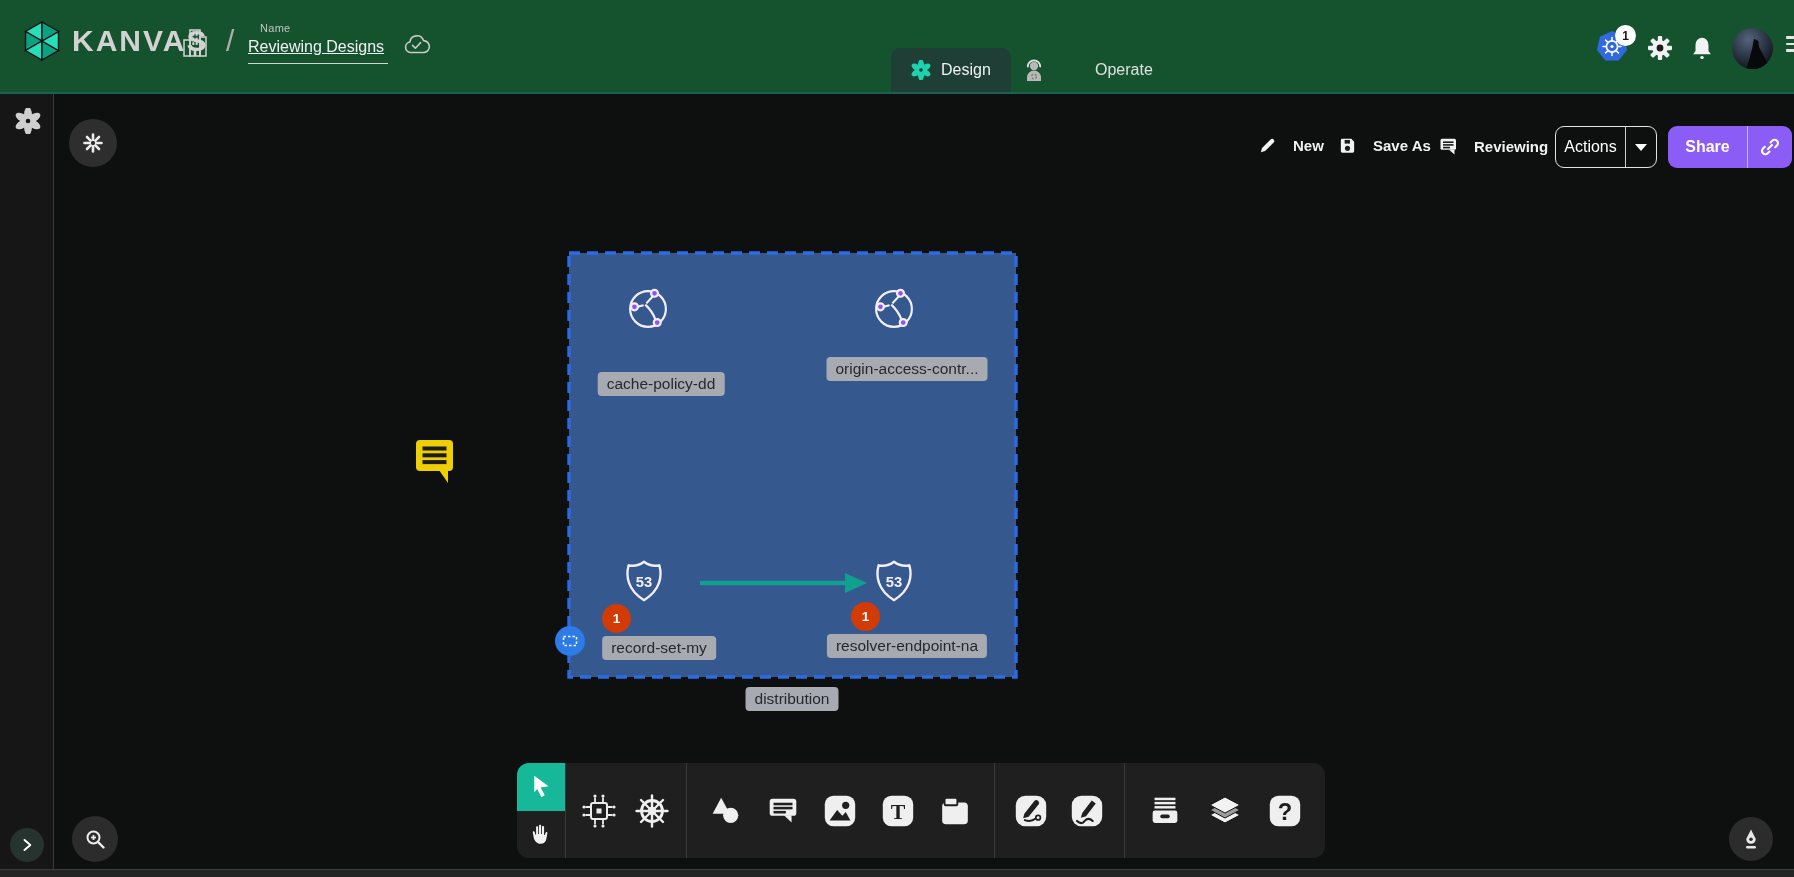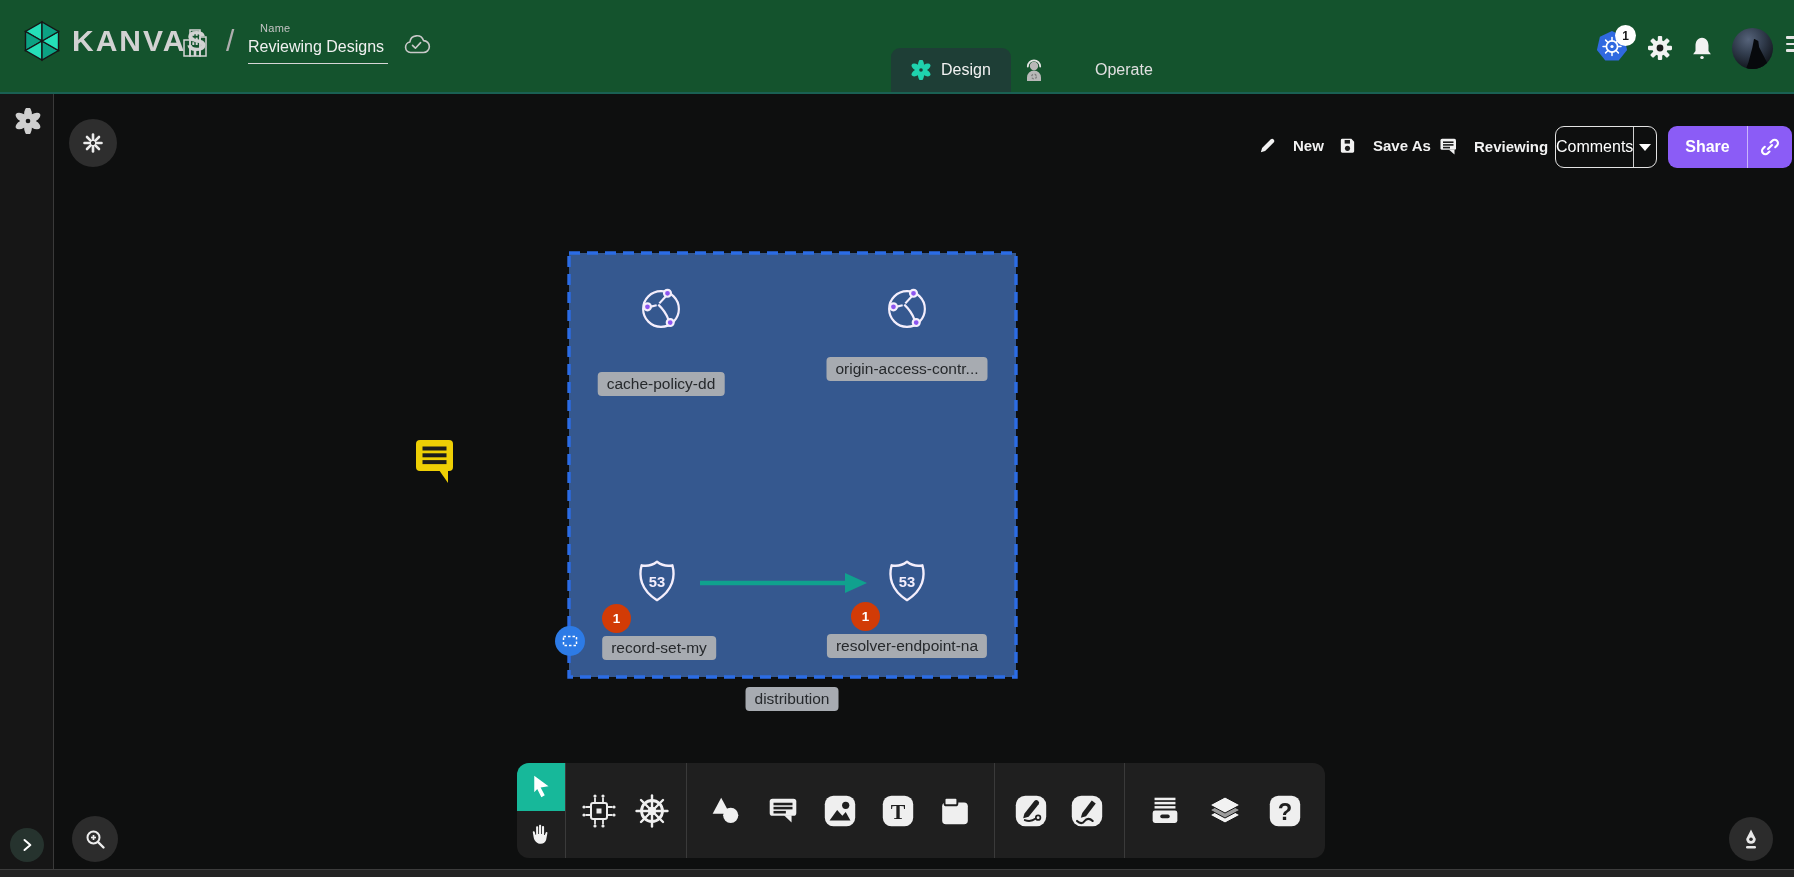--- a/index.html
+++ b/index.html
@@ -10,21 +10,21 @@
   
   .header { position:absolute; left:0; top:0; width:1794px; height:94px;
             background:#14532d; border-bottom:2px solid #1a6053; z-index:30; }
   .brand-text { position:absolute; left:72px; top:24px; font-size:30px; font-weight:800;
                 letter-spacing:2px; color:#d2d2d2; }
   .slash { position:absolute; left:226px; top:24px; font-size:30px; font-weight:300; color:#aeaeae; }
   .name-group { position:absolute; left:248px; top:22px; }
   .name-label { font-size:11px; color:#c3c3c3; letter-spacing:.3px;margin-left:12px; }
   .name-input { display:block; margin-top:2px; width:140px; background:transparent; border:none;
                 border-bottom:1px solid #d6d6d6; color:#f0f0f0; font-size:16px;
-                font-family:"Liberation Sans",sans-serif; padding:2px 0 7px 0; outline:none; }
+                font-family:"Liberation Sans",sans-serif; padding:2px 0 7px 0; outline:none;text-decoration:underline; }
   .tab { position:absolute; bottom:0; height:44px; display:flex; align-items:center; gap:10px;
          padding:0 20px; cursor:pointer; }
   .tab.active { background:#1e3e36; border-radius:9px 9px 0 0; }
   .tab-label { font-size:16px; color:#f2f2f2; }
   .tab.inactive .tab-label { color:#e0e0e0;margin-left:40px; }
   .hdr-icon { position:absolute; display:flex; align-items:center; justify-content:center; cursor:pointer; }
   .k8s-badge { position:absolute; left:1615px; top:25px; width:21px; height:21px; border-radius:50%;
                background:#fff; color:#161616; font-size:12px; font-weight:bold; display:flex;
                align-items:center; justify-content:center; z-index:2; }
   .avatar { position:absolute; left:1732px; top:28px; width:41px; height:41px; border-radius:50%;
@@ -54,21 +54,21 @@
   
   .sidebar { position:absolute; left:0; top:94px; width:54px; height:775px; background:#161616;
              border-right:1px solid #3a3a3a; z-index:10; }
 
   
   .fab { border-radius:50%; display:flex; align-items:center; justify-content:center; cursor:pointer; }
   .selection-fill { position:absolute; left:569px; top:253px; width:447px; height:424px;
                     background:#35588f; cursor:pointer; }
   .node-icon { position:absolute; width:78px; height:78px; border-radius:2px; cursor:pointer;
                background:linear-gradient(145deg,#9a68f2 0%, #844ee 100%);
-               display:flex; align-items:center; justify-content:center; }
+               display:flex; align-items:center; justify-content:flex-start; }
   .node-label { position:absolute; transform:translateX(-50%); background:#a7abb1; color:#26292c;
                 font-size:15.5px; padding:3px 9px; border-radius:4px; white-space:nowrap; cursor:pointer; }
   .count-badge { position:absolute; width:29px; height:29px; border-radius:50%; background:#d23b06;
                  color:#fff; font-size:13.5px; font-weight:bold; display:flex; align-items:center;
                  justify-content:center; z-index:5; }
   .handle { position:absolute; left:555px; top:626px; width:30px; height:30px; border-radius:50%;
             background:#2d7be6; display:flex; align-items:center; justify-content:center;
             cursor:pointer; z-index:6; }
 
   
@@ -239,21 +239,21 @@
       <rect x="2.5" y="2.8" width="15.5" height="11" rx="1.6" fill="#f2f2f2"></rect>
       <polygon points="11,13.8 16.5,18.6 16.5,13.8" fill="#f2f2f2"></polygon>
       <rect x="5" y="5.4" width="10.5" height="1.6" fill="#1b1c1c"></rect>
       <rect x="5" y="8.1" width="10.5" height="1.6" fill="#1b1c1c"></rect>
       <rect x="5" y="10.8" width="7" height="1.6" fill="#1b1c1c"></rect>
     </svg>
     <span>Reviewing</span>
   </div>
 
   <div class="actions-btn">
-    <span class="lbl">Comments</span>
+    <span class="lbl">Actions</span>
     <span class="caret-sec">
       <span class="caret"></span>
     </span>
   </div>
 
   <div class="share-btn">
     <span class="lbl">Share</span>
     <span class="link-sec">
       <svg width="22" height="22" viewBox="0 0 22 22">
         <g stroke="#fff" stroke-width="2.1" fill="none" stroke-linecap="round">

